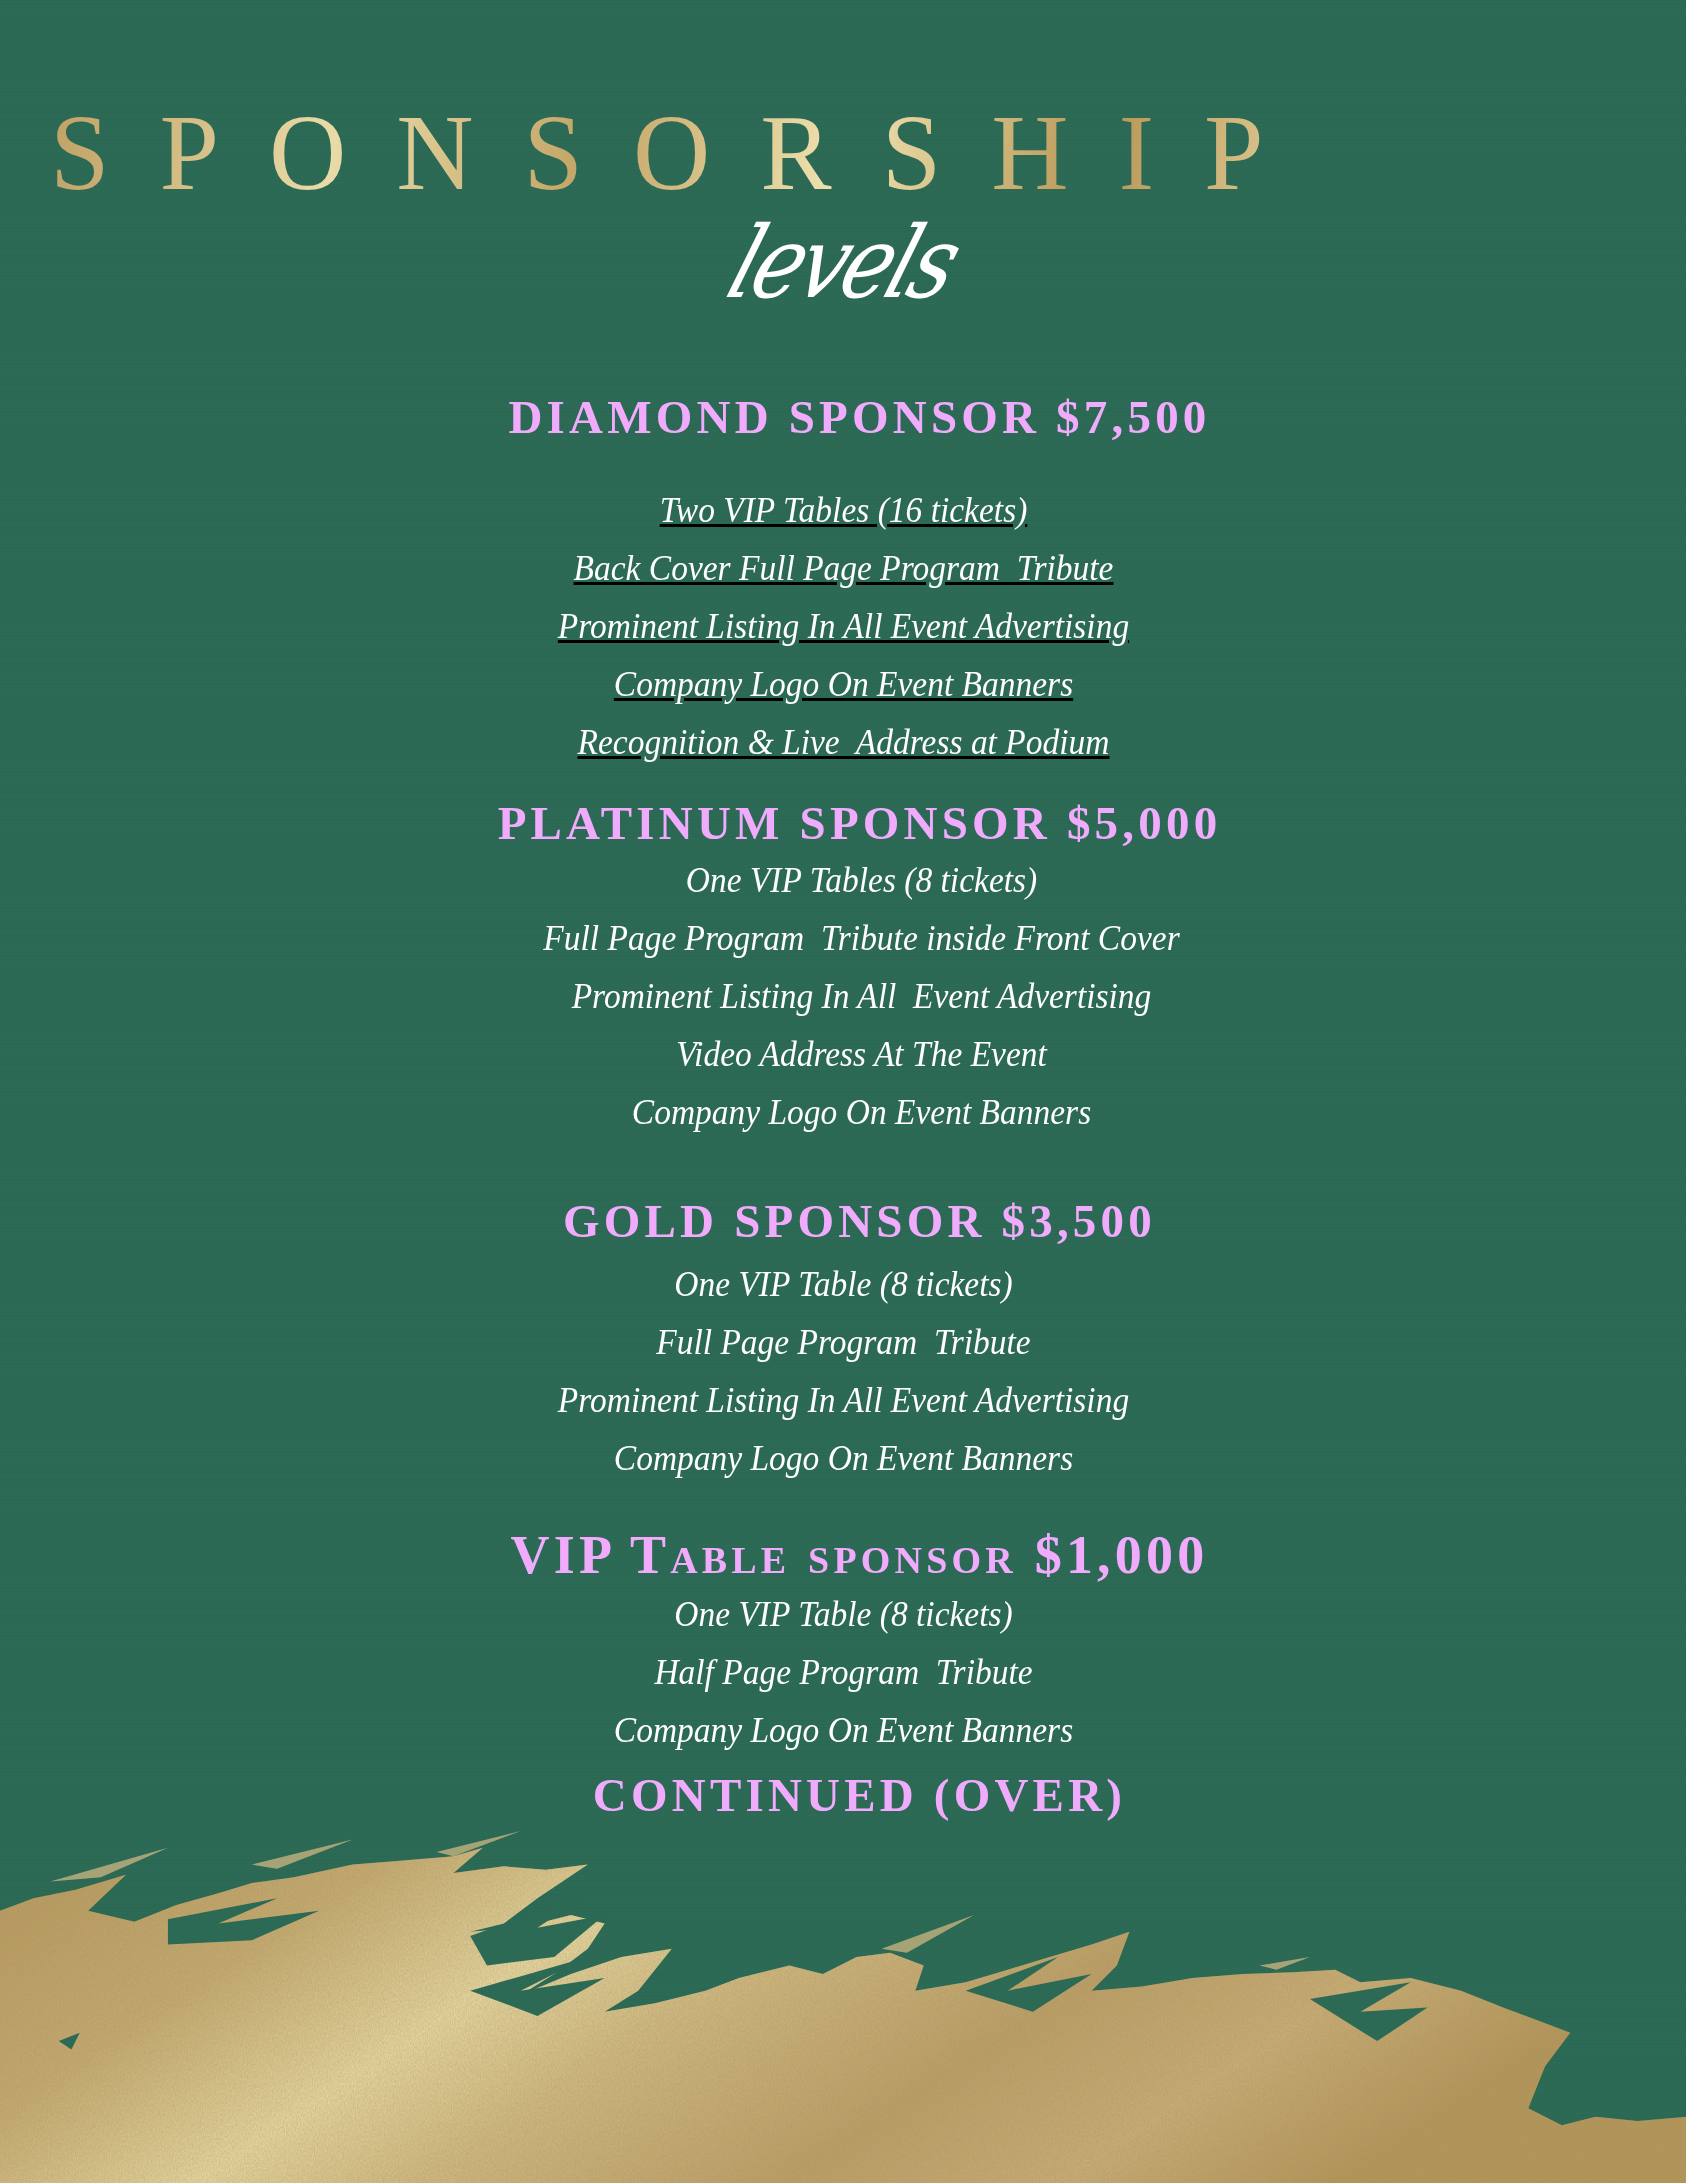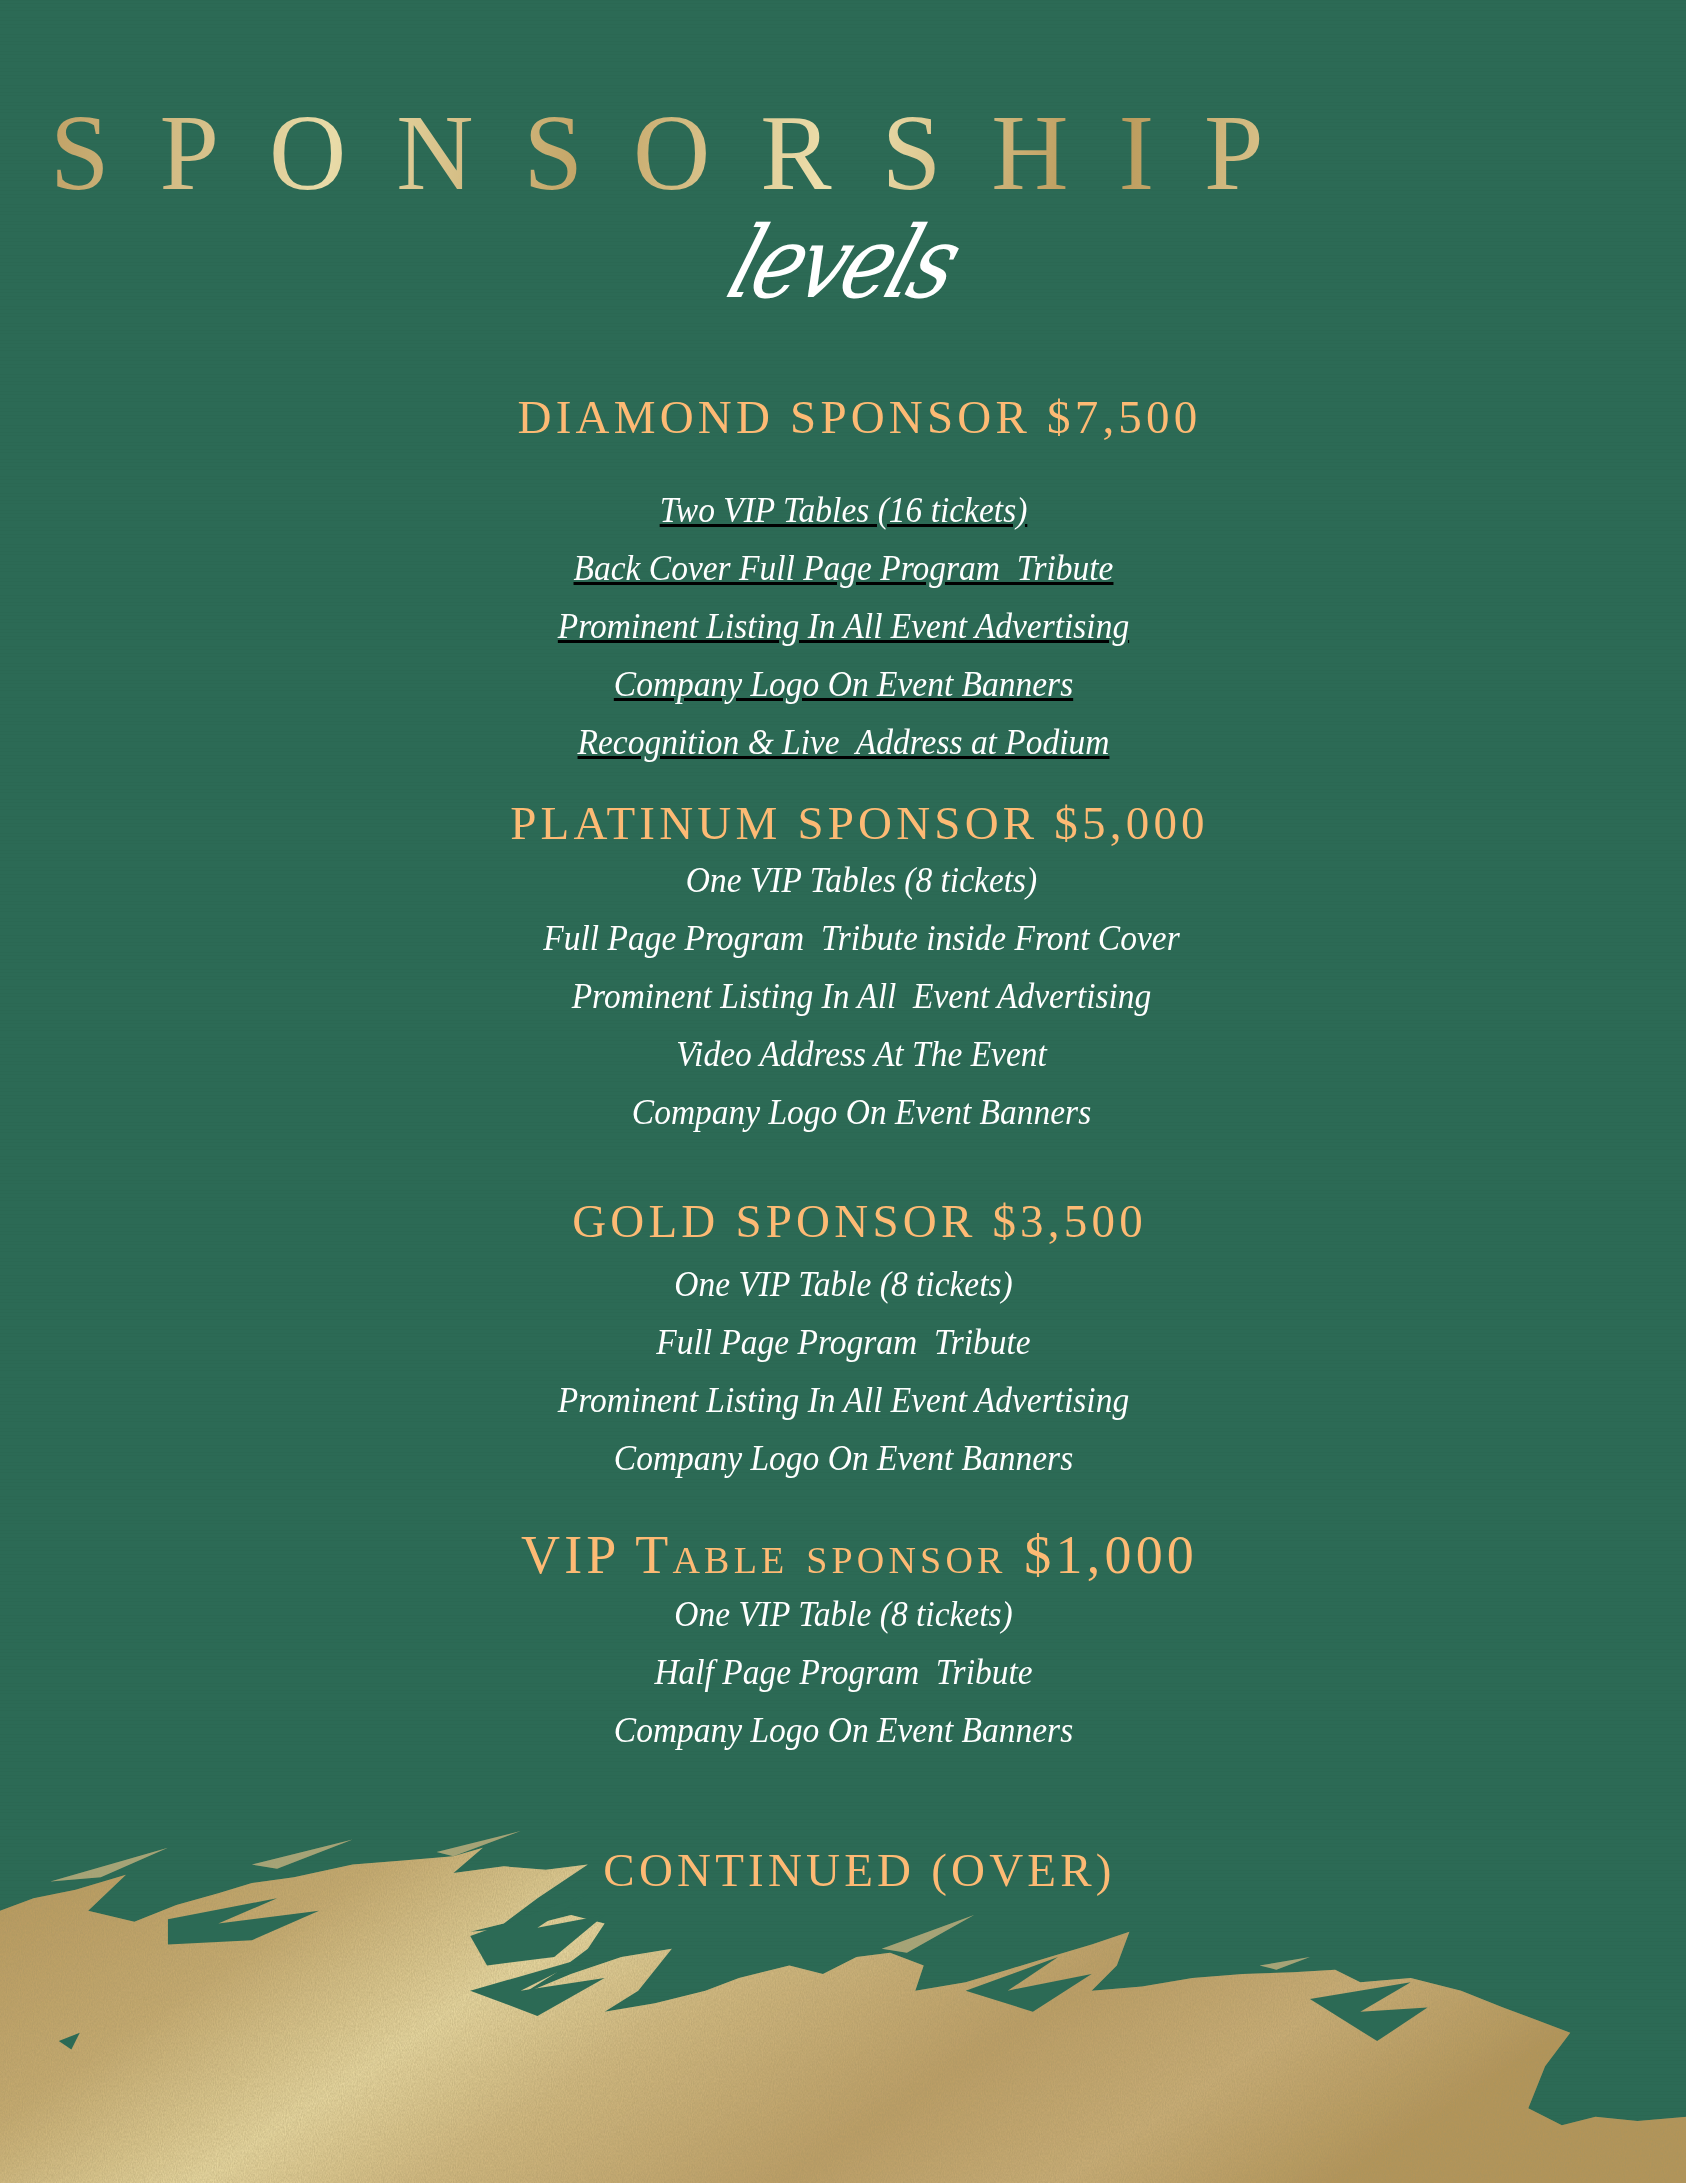--- a/index.html
+++ b/index.html
@@ -32,24 +32,24 @@
     font-style: italic;
     font-size: 99px; line-height: 109px;
     color: #ffffff;
     letter-spacing: -5px;
     transform: skewX(-18deg) scaleX(0.85);
     transform-origin: center;
   }
   .section { position: absolute; left: 0; right: 0; text-align: center; }
   .heading {
     font-family: "Liberation Serif", "DejaVu Serif", serif;
-    font-weight: normal;
+    font-weight: bold;
     font-variant: small-caps;
     text-transform: none;
-    color: #fdba74;
+    color: #f0abfc;
     font-size: 52px; line-height: 59px;
     letter-spacing: 4.2px;
     white-space: nowrap;
     padding-left: 32px;
   }
   .heading.up { text-transform: uppercase; font-size: 47px; }
   .item {
     font-family: "Liberation Serif", serif;
     font-style: italic;
     color: #ffffff;
@@ -101,21 +101,21 @@
 
 <div class="section" style="top:1526px;">
   <div class="heading" style="font-size:54px;">VIP Table sponsor $1,000</div>
 </div>
 <div class="section" style="top:1585px;">
   <div class="item">One VIP Table (8 tickets)</div>
   <div class="item">Half Page Program  Tribute</div>
   <div class="item">Company Logo On Event Banners</div>
 </div>
 
-<div class="section" style="top:1841px;">
+<div class="section" style="top:1766px;">
   <div class="heading up">CONTINUED (OVER)</div>
 </div>
 
 <svg class="gold-brush" viewBox="0 0 2009 420" preserveAspectRatio="none">
   <defs>
     <linearGradient id="goldGrad" x1="0" y1="0" x2="1" y2="0.3">
       <stop offset="0" stop-color="#b8985c"></stop>
       <stop offset="0.22" stop-color="#c9ad72"></stop>
       <stop offset="0.38" stop-color="#ecdca4"></stop>
       <stop offset="0.5" stop-color="#d6bd84"></stop>

